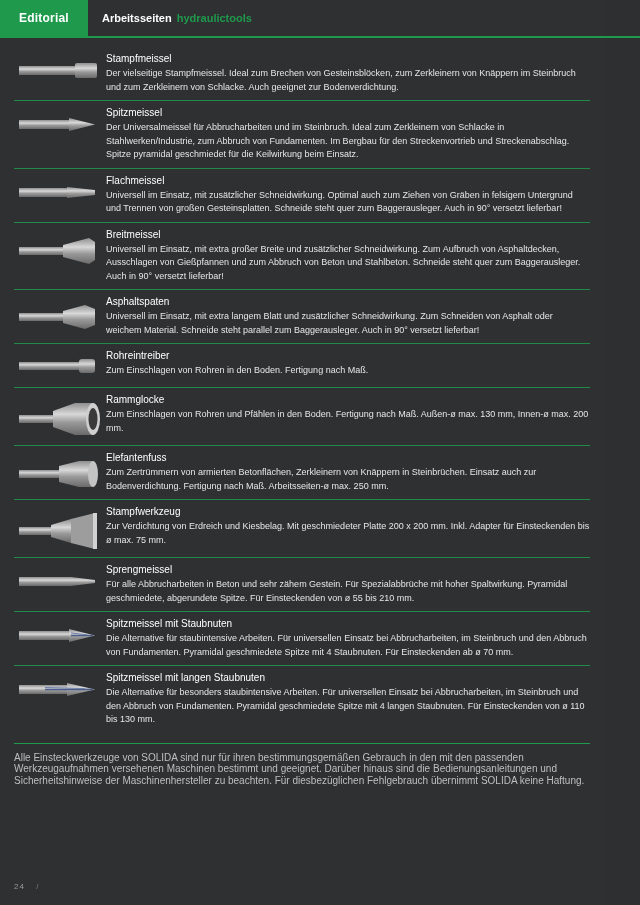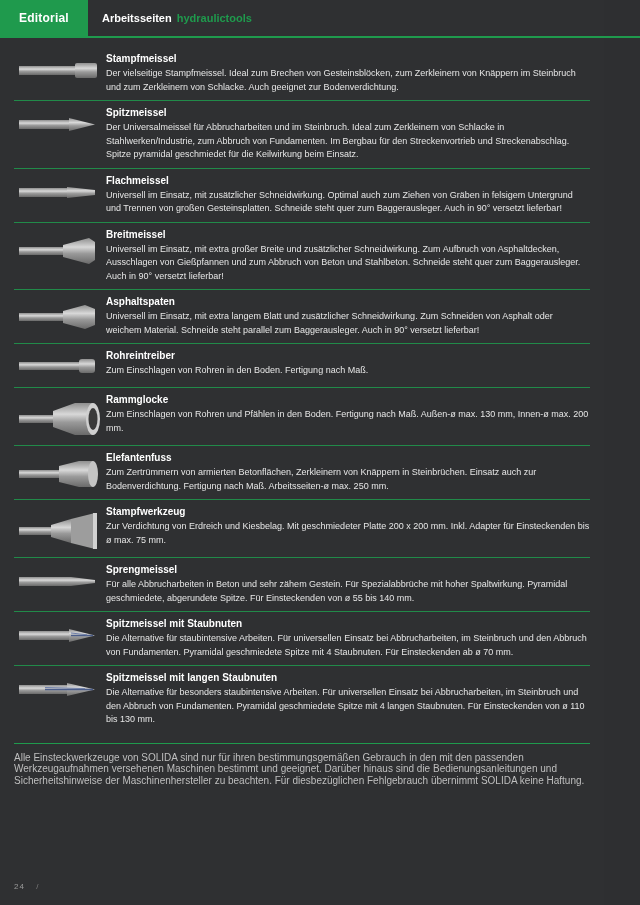--- a/index.html
+++ b/index.html
@@ -84,21 +84,21 @@
     align-items: center;
     justify-content: center;
     padding-top: 6px;
   }
   .tool-txt {
     flex: 1;
     padding-left: 4px;
   }
   .tool-name {
     font-size: 10px;
-    font-weight: bold;
+    font-weight: normal;
     color: #ffffff;
     margin: 0 0 2px 0;
     line-height: 13px;
   }
   .tool-desc {
     font-size: 9px;
     line-height: 13.5px;
     color: #e6e6e6;
     margin: 0;
   }
@@ -283,21 +283,21 @@
     <div class="item">
       <div class="divider"></div>
       <div class="tool-fig">
         <svg width="86" height="24" viewBox="0 0 86 24">
           <rect x="4" y="8" width="52" height="9" fill="url(#g1)"></rect>
           <path d="M56 8 L80 11 L80 14 L56 17 Z" fill="url(#g1)"></path>
         </svg>
       </div>
       <div class="tool-txt">
         <p class="tool-name">Sprengmeissel</p>
-        <p class="tool-desc">Für alle Abbrucharbeiten in Beton und sehr zähem Gestein. Für Spezialabbrüche mit hoher Spaltwirkung. Pyramidal geschmiedete, abgerundete Spitze. Für Einsteckenden von ø 55 bis 140 mm.</p>
+        <p class="tool-desc">Für alle Abbrucharbeiten in Beton und sehr zähem Gestein. Für Spezialabbrüche mit hoher Spaltwirkung. Pyramidal geschmiedete, abgerundete Spitze. Für Einsteckenden von ø 55 bis 210 mm.</p>
       </div>
     </div>
 
     <div class="item">
       <div class="divider"></div>
       <div class="tool-fig">
         <svg width="86" height="26" viewBox="0 0 86 26">
           <rect x="4" y="8" width="50" height="9" fill="url(#g1)"></rect>
           <path d="M54 6 L80 12.5 L54 19 Z" fill="url(#g1)"></path>
           <path d="M56 12.5 L78 12.5" stroke="#4b5d8a" stroke-width="1.4"></path>

